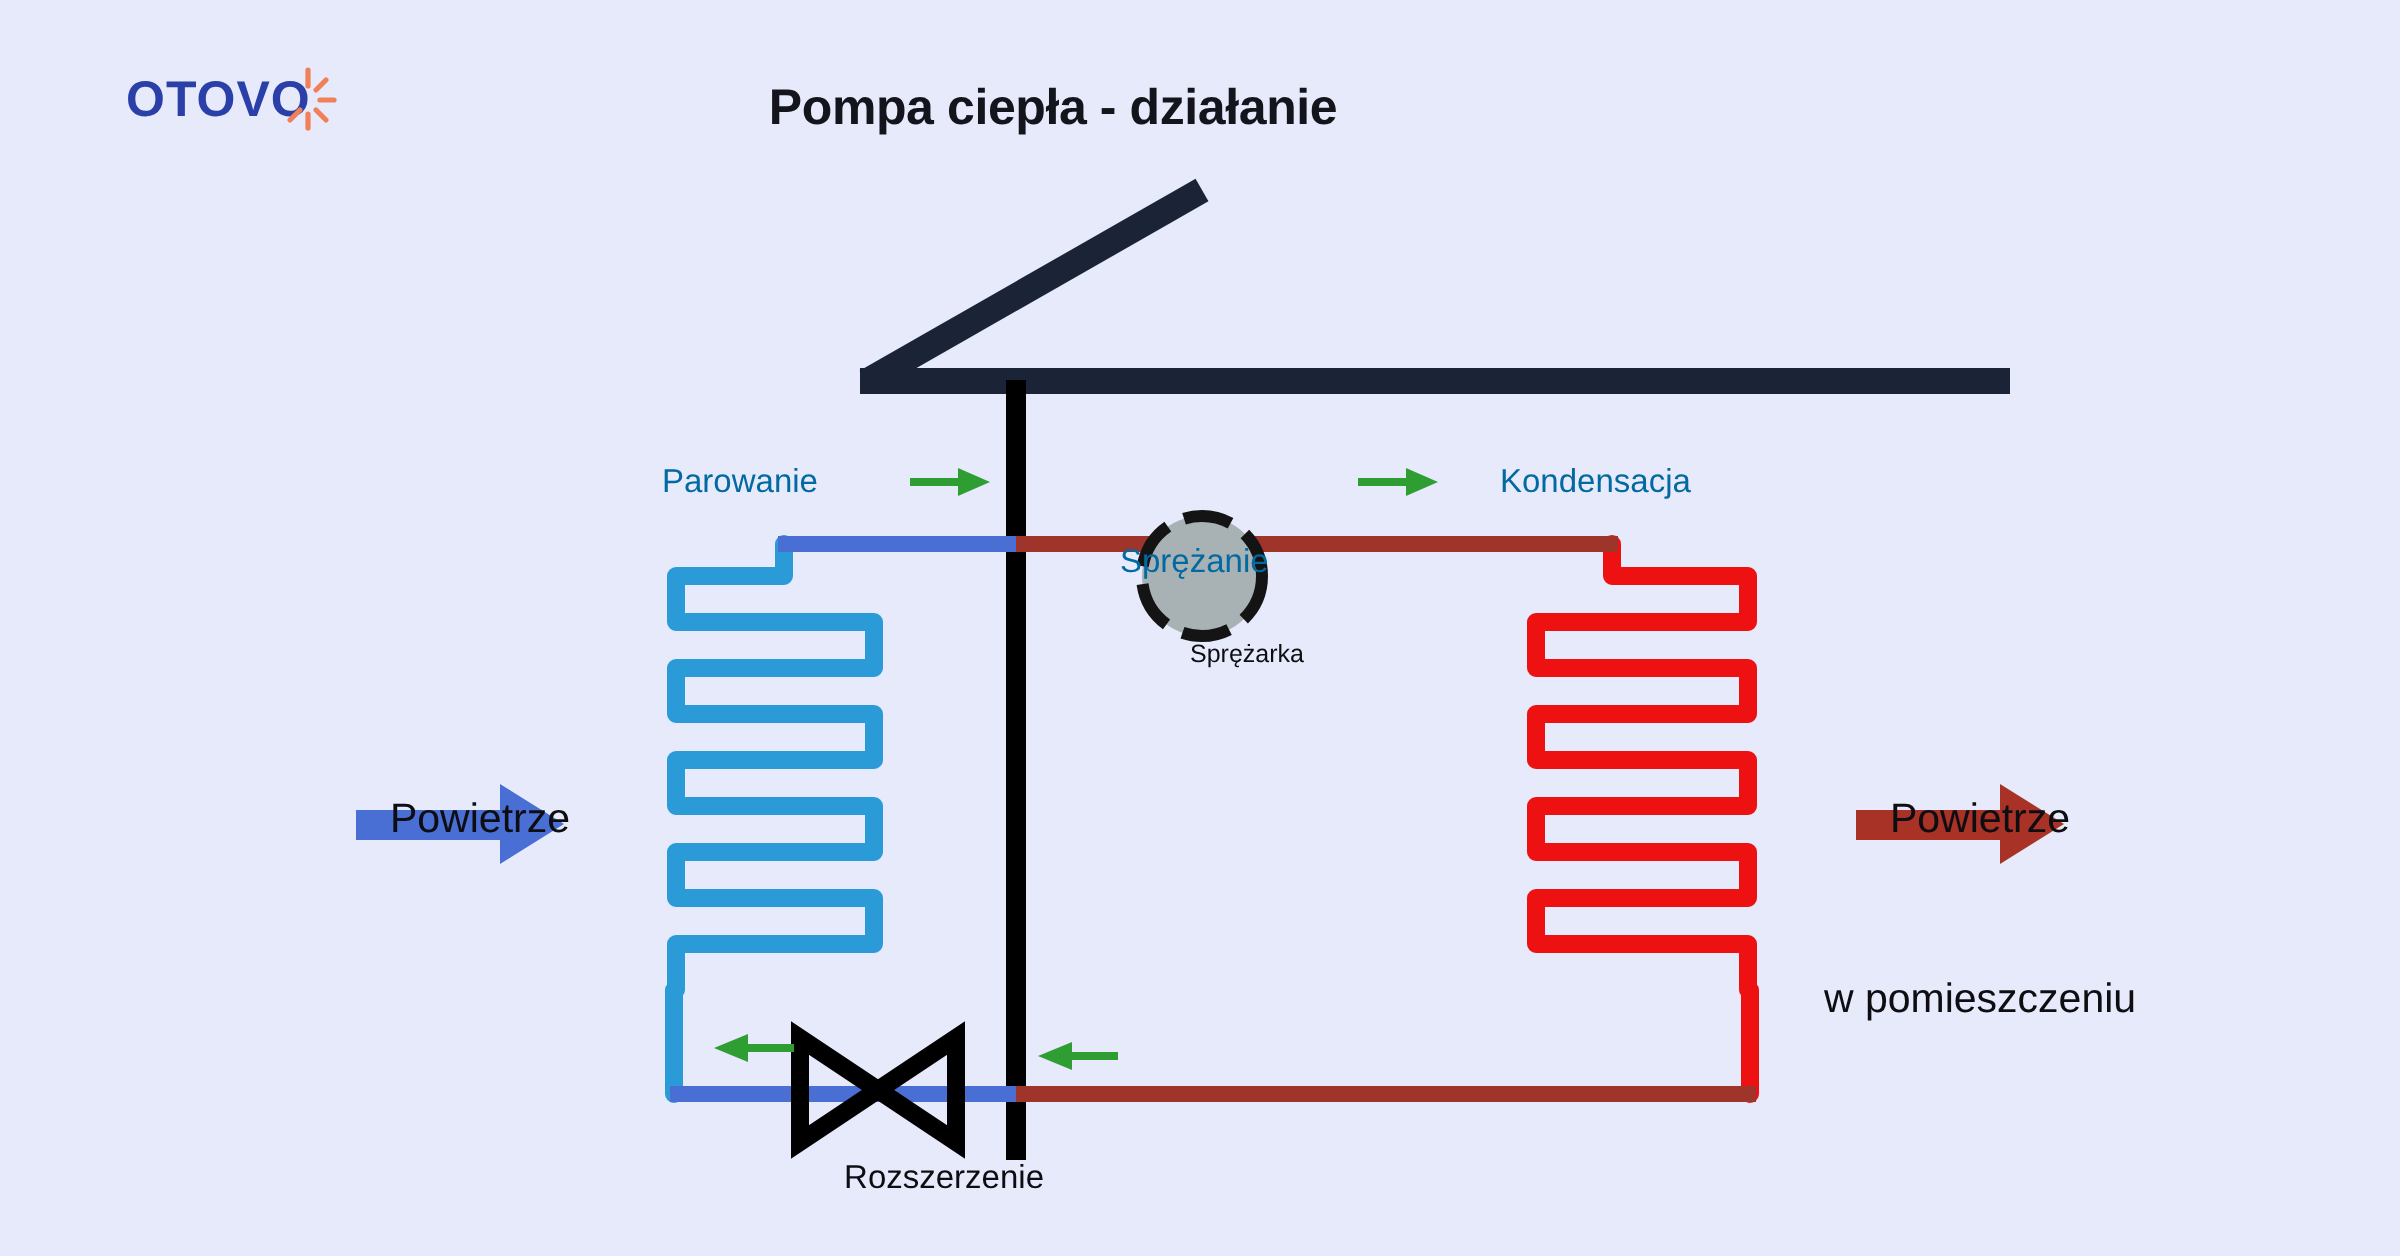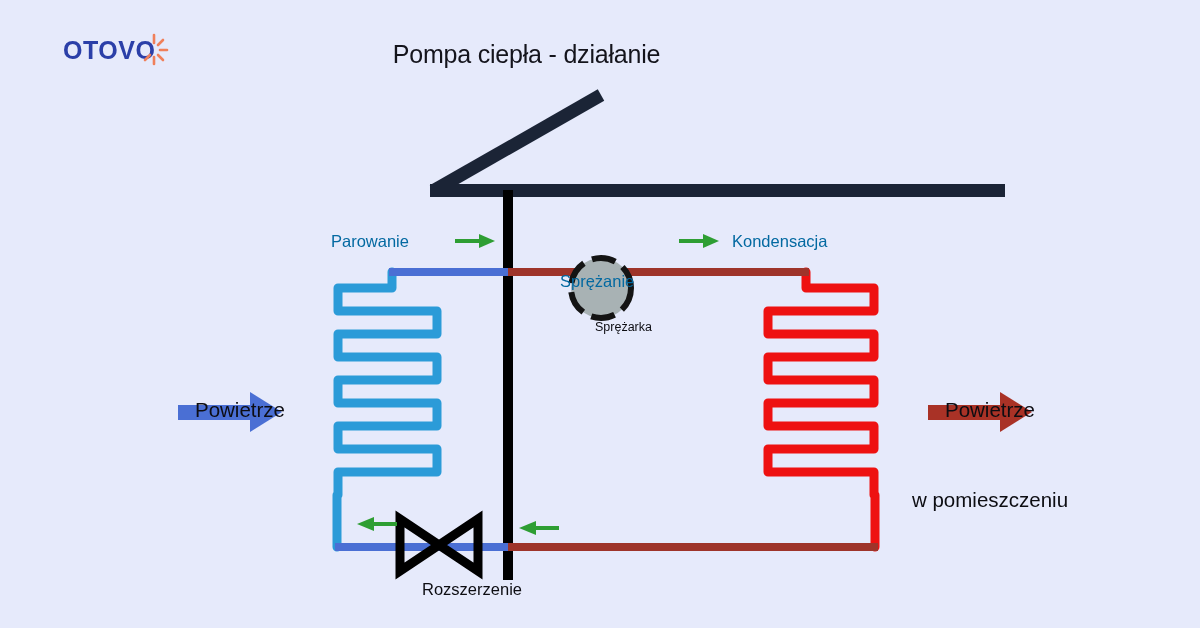--- a/index.html
+++ b/index.html
@@ -54,31 +54,31 @@
     top: -4px;
     width: 34px;
     height: 34px;
   }
   #title {
     left: 0;
     top: 40px;
     width: 1053px;
     text-align: center;
     font-size: 25px;
-    font-weight: normal;
+    font-weight: bold;
     letter-spacing: -0.2px;
     color: #14141c;
   }
   .stage-label {
     font-size: 16.5px;
     color: #0369a1;
   }
   #label-parowanie { left: 331px; top: 232px; }
   #label-sprezanie { left: 560px; top: 232px; margin-top: 40px; }
-  #label-kondensacja { left: 732px; top: 232px; }
+  #label-kondensacja { left: 750px; top: 232px; }
   #label-sprezarka {
     left: 550px; top: 320px;
     width: 102px;
     text-align: right;
     font-size: 12.5px;
   }
   #label-rozszerzenie {
     left: 360px; top: 580px;
     width: 162px;
     text-align: right;

